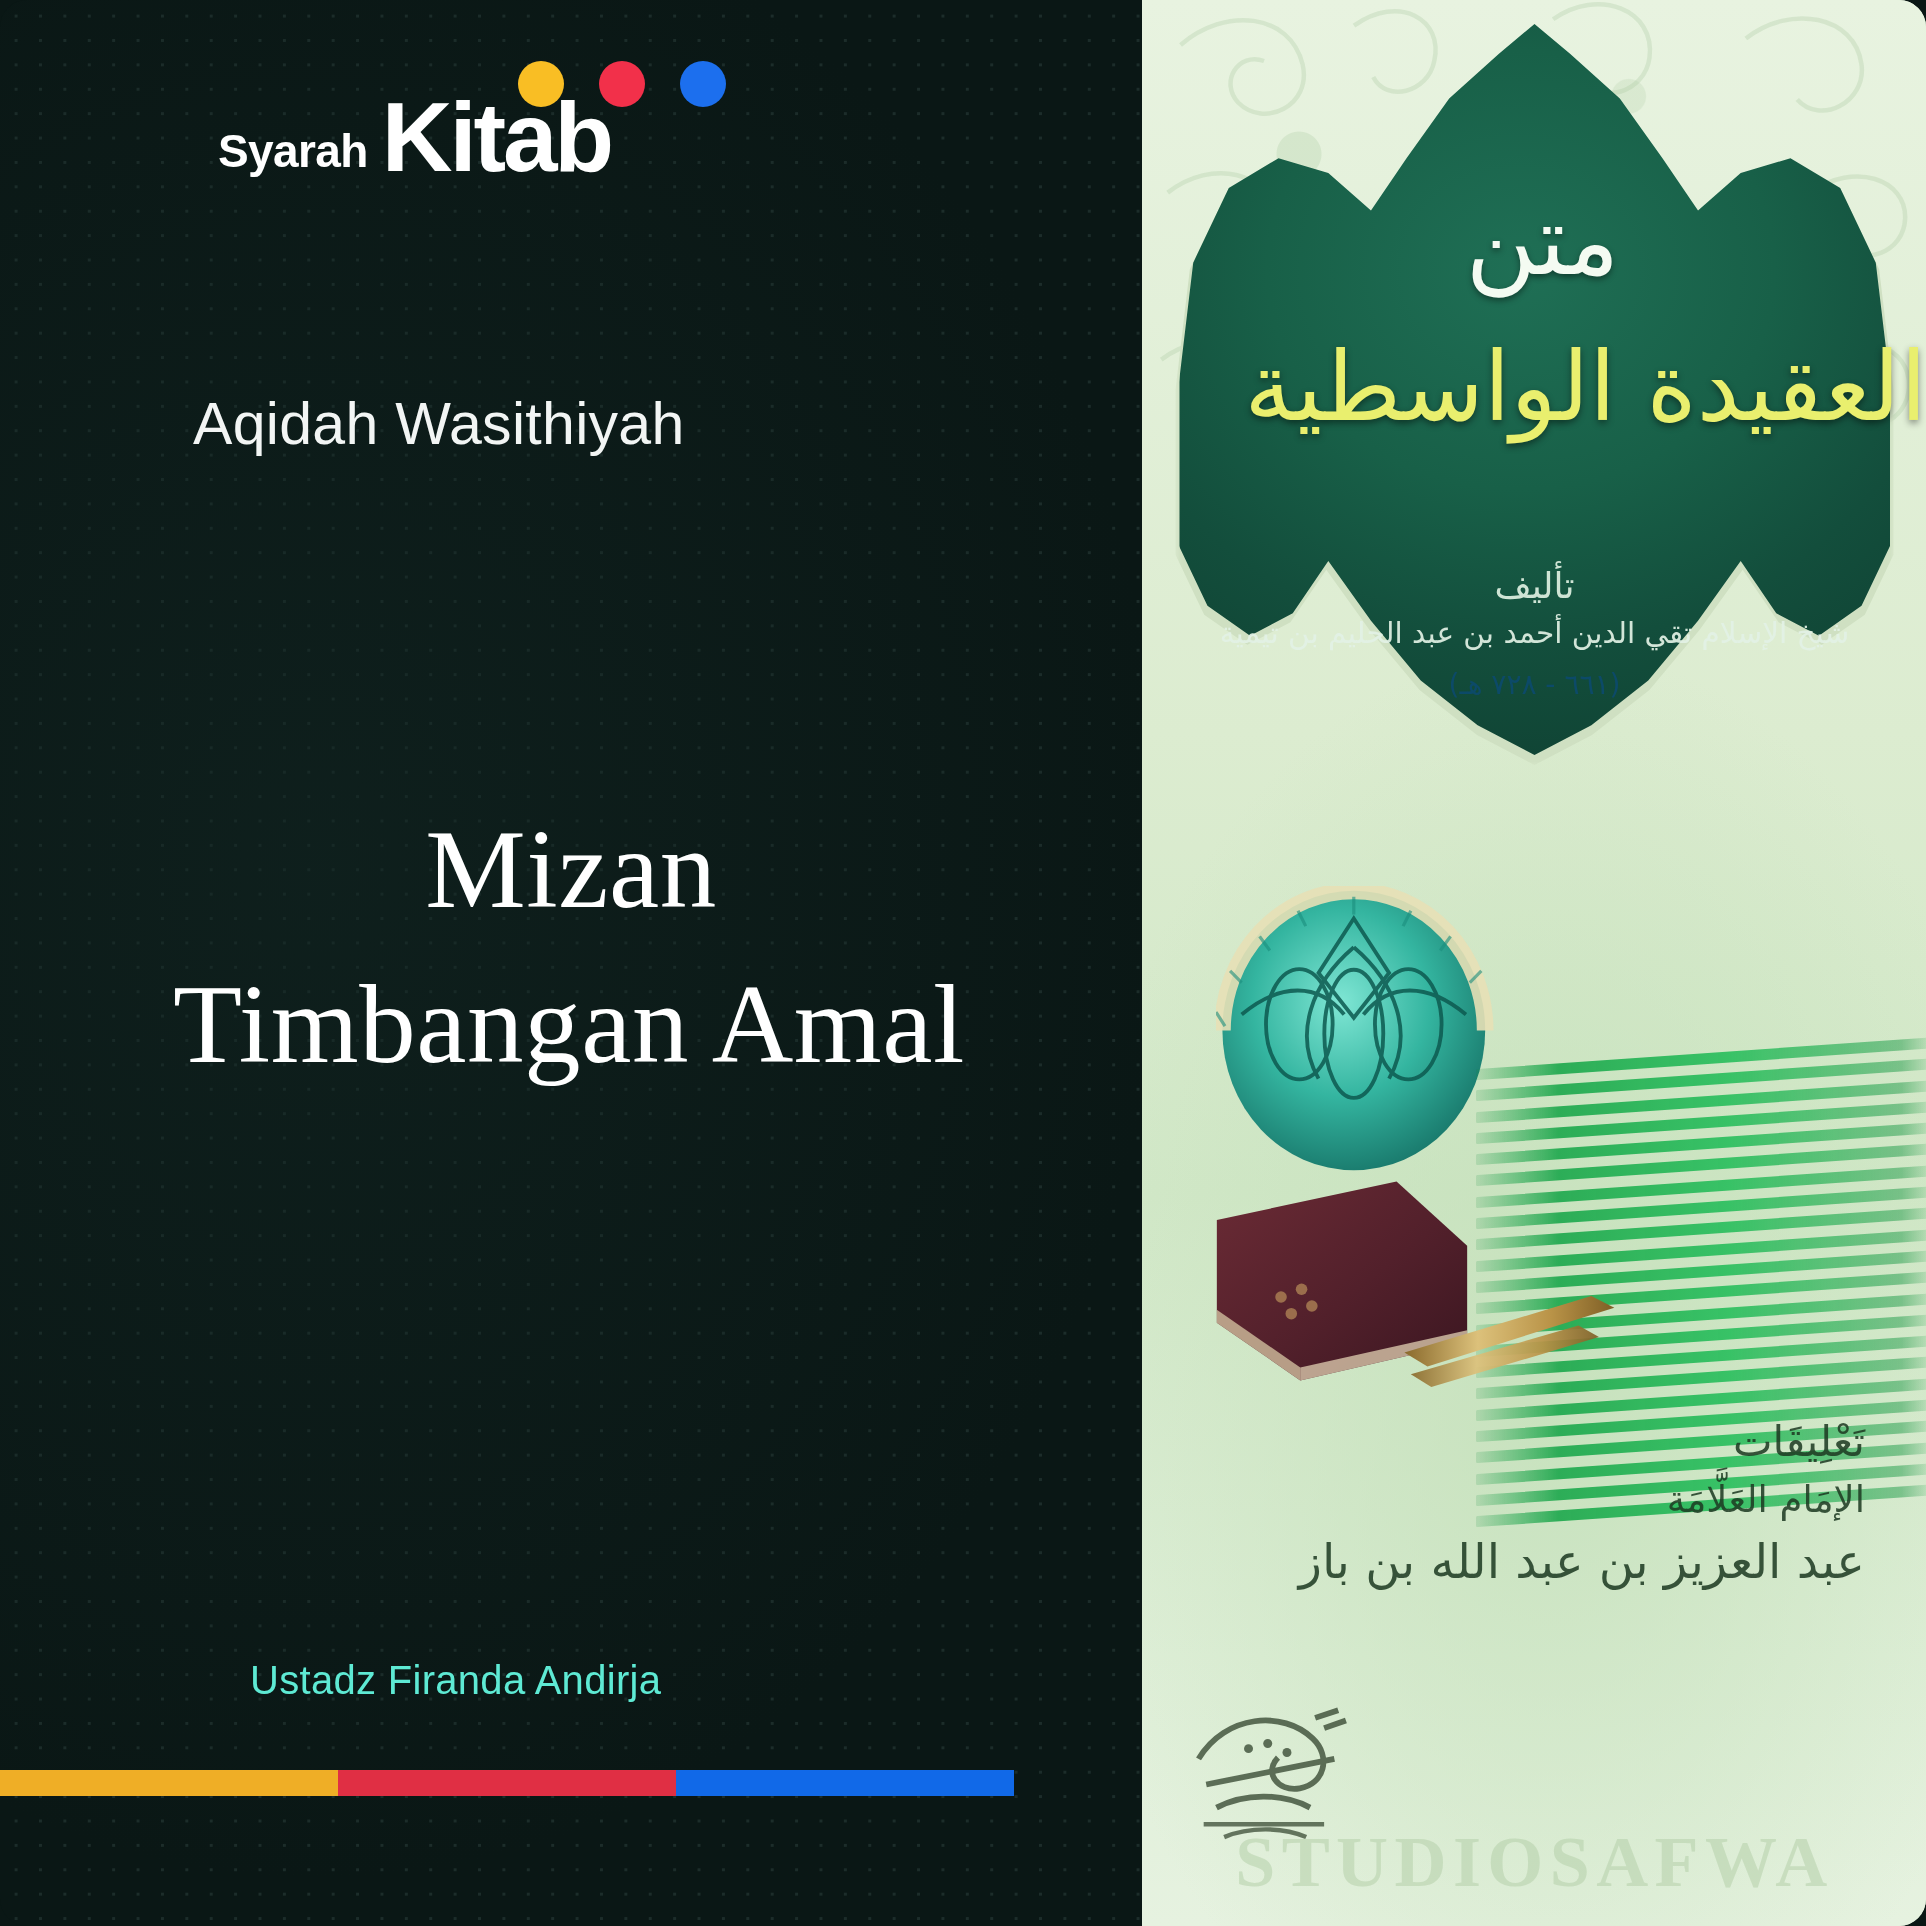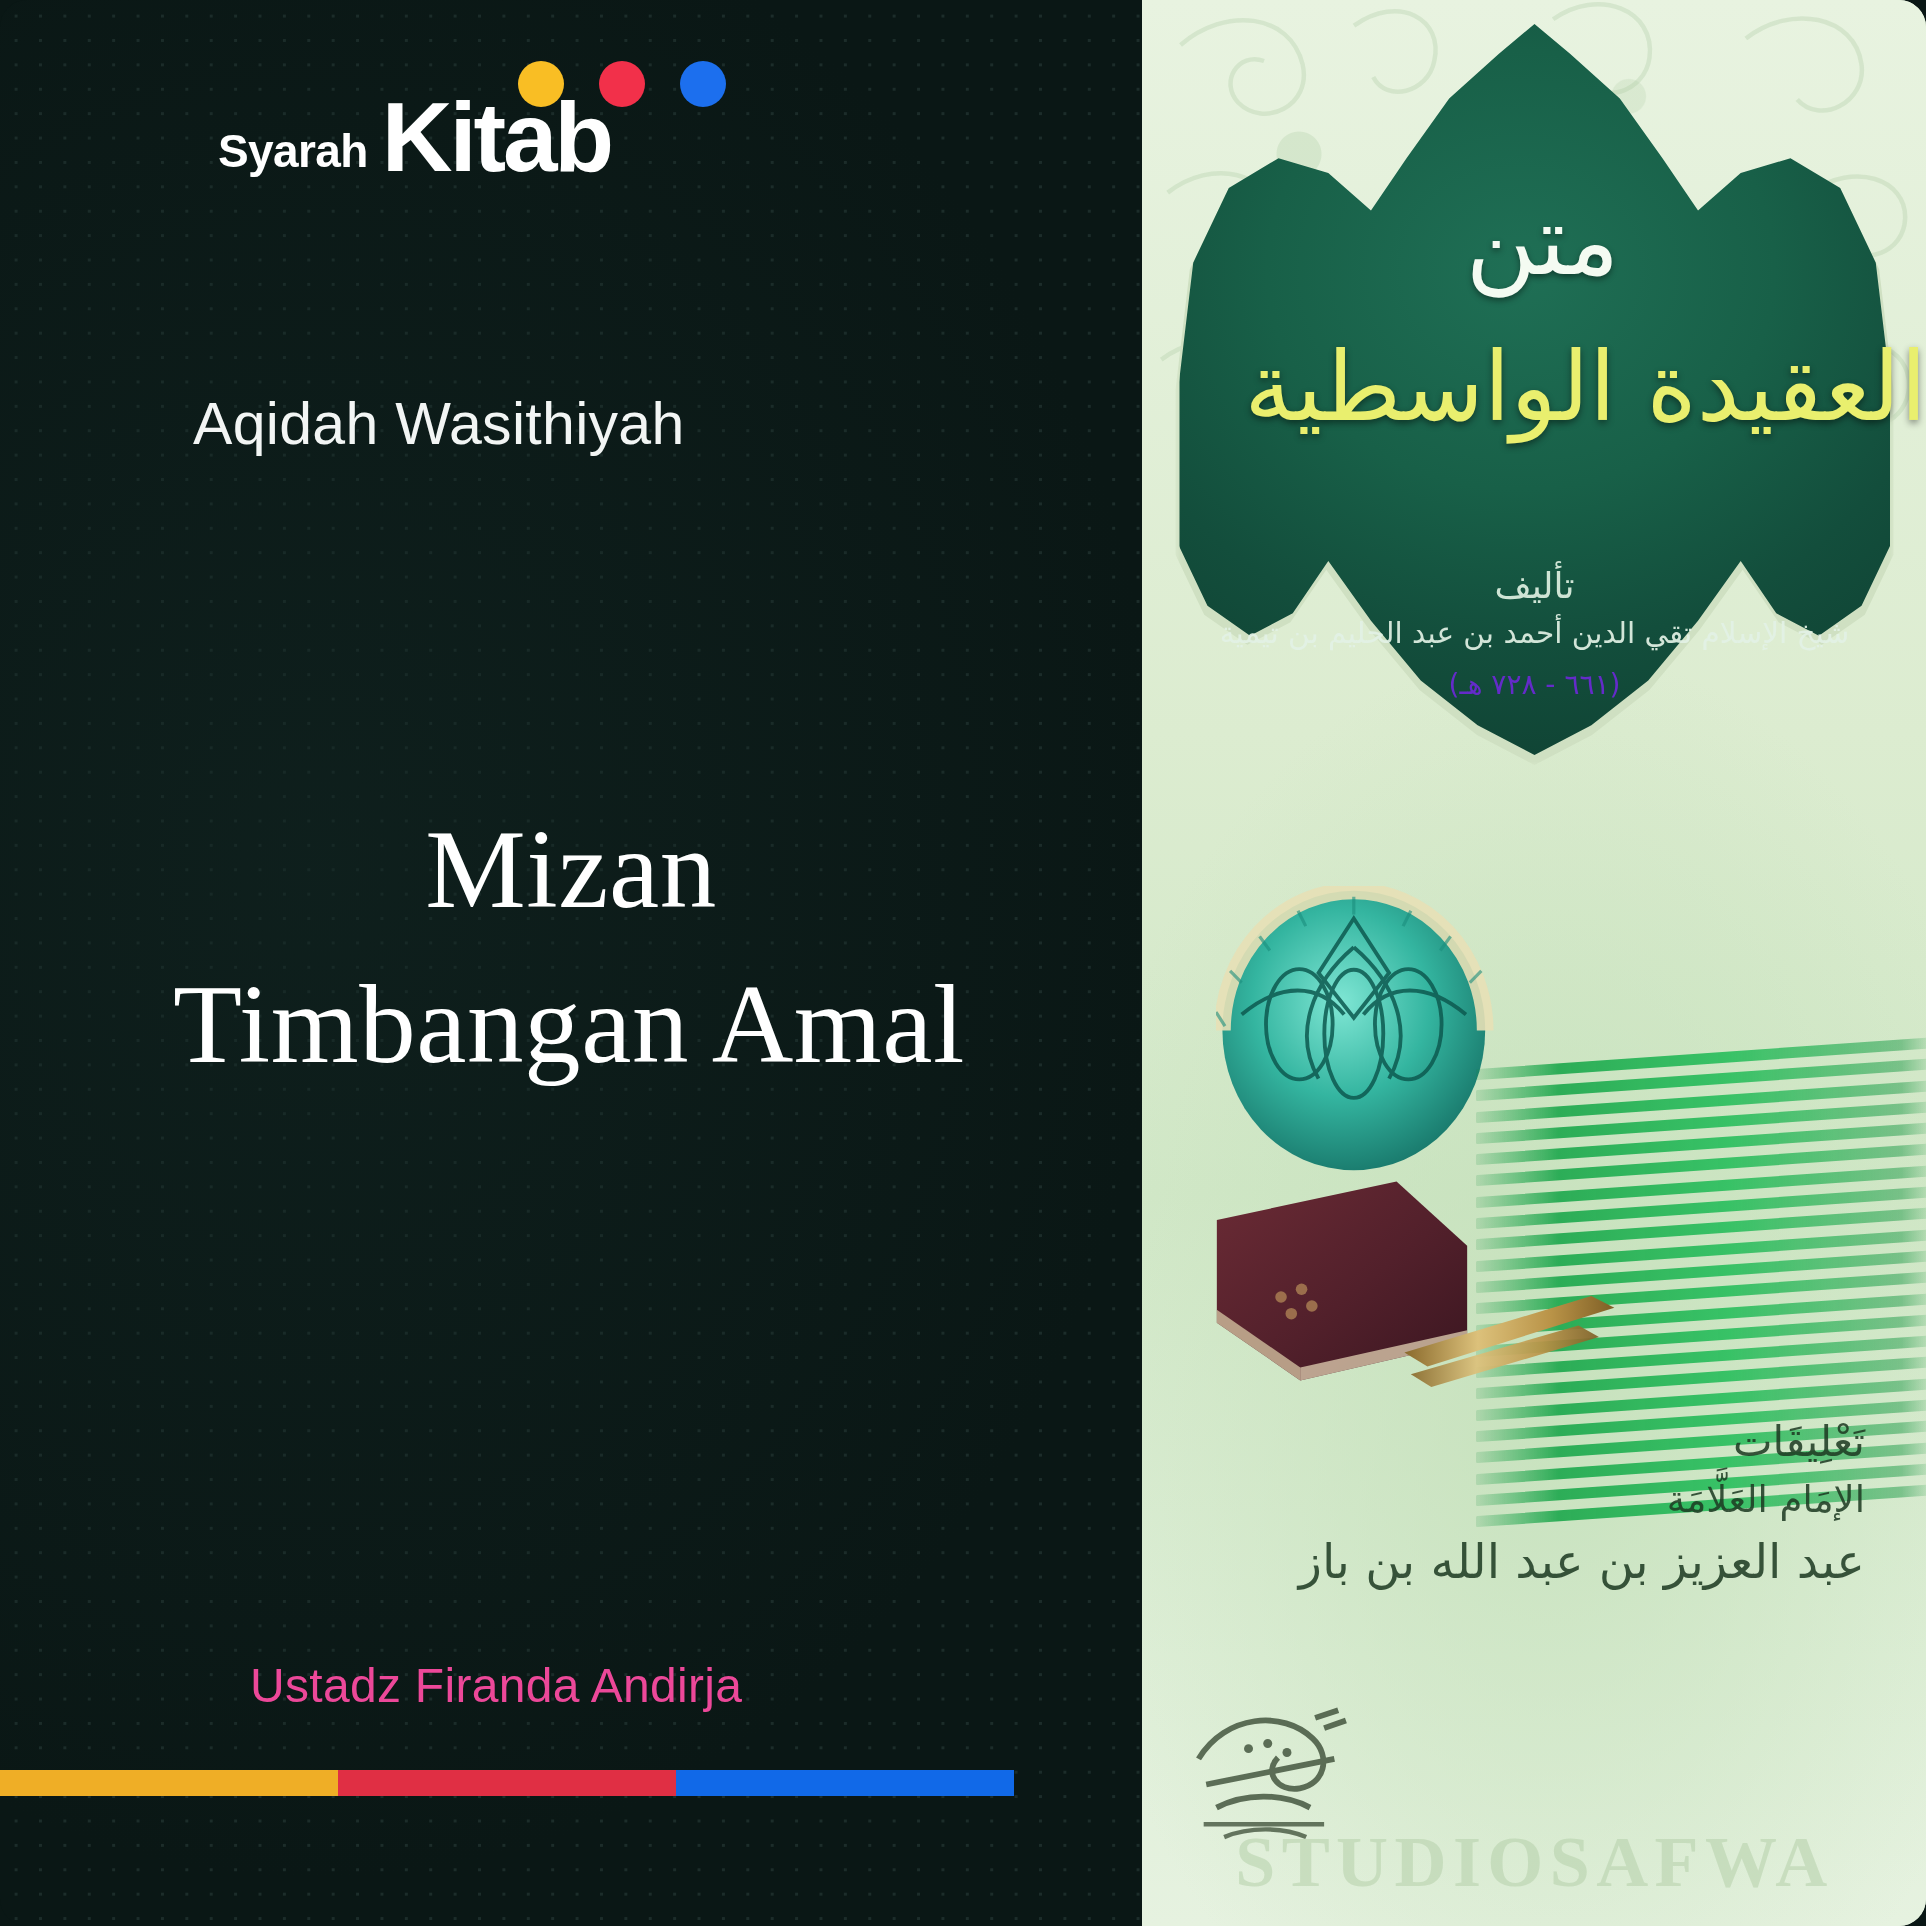--- a/index.html
+++ b/index.html
@@ -76,21 +76,21 @@
   .title-line1 { font-size:113px; white-space:nowrap; letter-spacing:0.6px; }
   .title-line2 {
     font-size:113px; white-space:nowrap; letter-spacing:0.6px;
     margin-top:28px; margin-left:-3.9px;
     position:relative;
   }
 
   
   .presenter {
     position:absolute; left:250px; top:1658px;
-    font-size:48px; font-weight:400; color:#ec4899;
+    font-size:40px; font-weight:400; color:#5eead4;
     letter-spacing:0.3px; white-space:nowrap;
   }
 
   
   .color-bar {
     position:absolute; left:0; top:1770px;
     width:1013px; height:26px; display:flex;
   }
   .bar-seg { height:100%; }
   .bar-seg.s1 { flex:0 0 338px; background:#EFAE26; }
@@ -177,21 +177,21 @@
   }
   .cov-author-ar {
     position:absolute; left:0; right:0; top:616px;
     text-align:center; color:#e3f2e6;
     font-family:"DejaVu Sans", sans-serif;
     font-size:29.5px; direction:rtl; opacity:0.92;
     padding:0 45px;
   }
   .cov-dates {
     position:absolute; left:0; right:0; top:668px;
-    text-align:center; color:#6d28d9;
+    text-align:center; color:#0c4a6e;
     font-family:"DejaVu Sans", sans-serif;
     font-size:28px; direction:rtl; opacity:0.9;
   }
 
   
   .mandala {
     position:absolute; left:74px; top:886px;
     width:282px; height:302px;
   }
   

